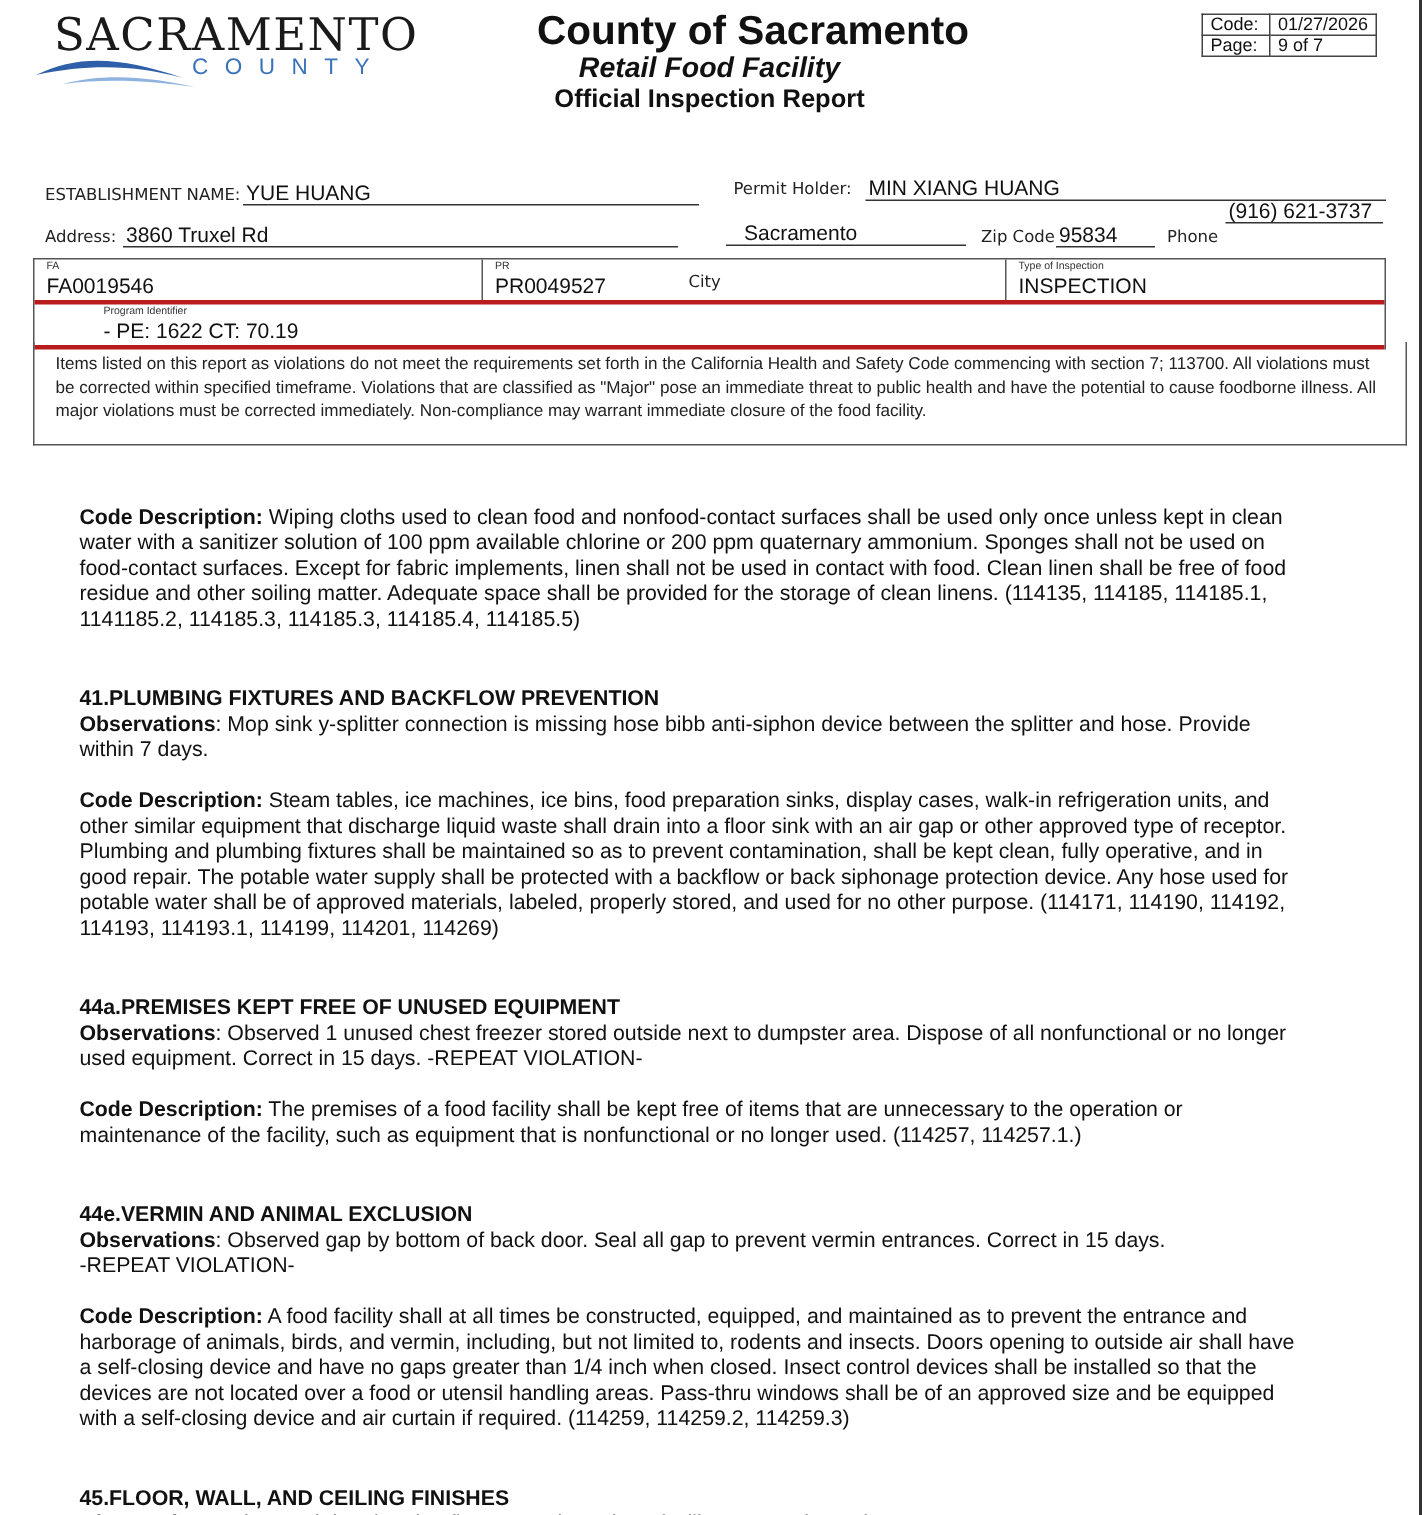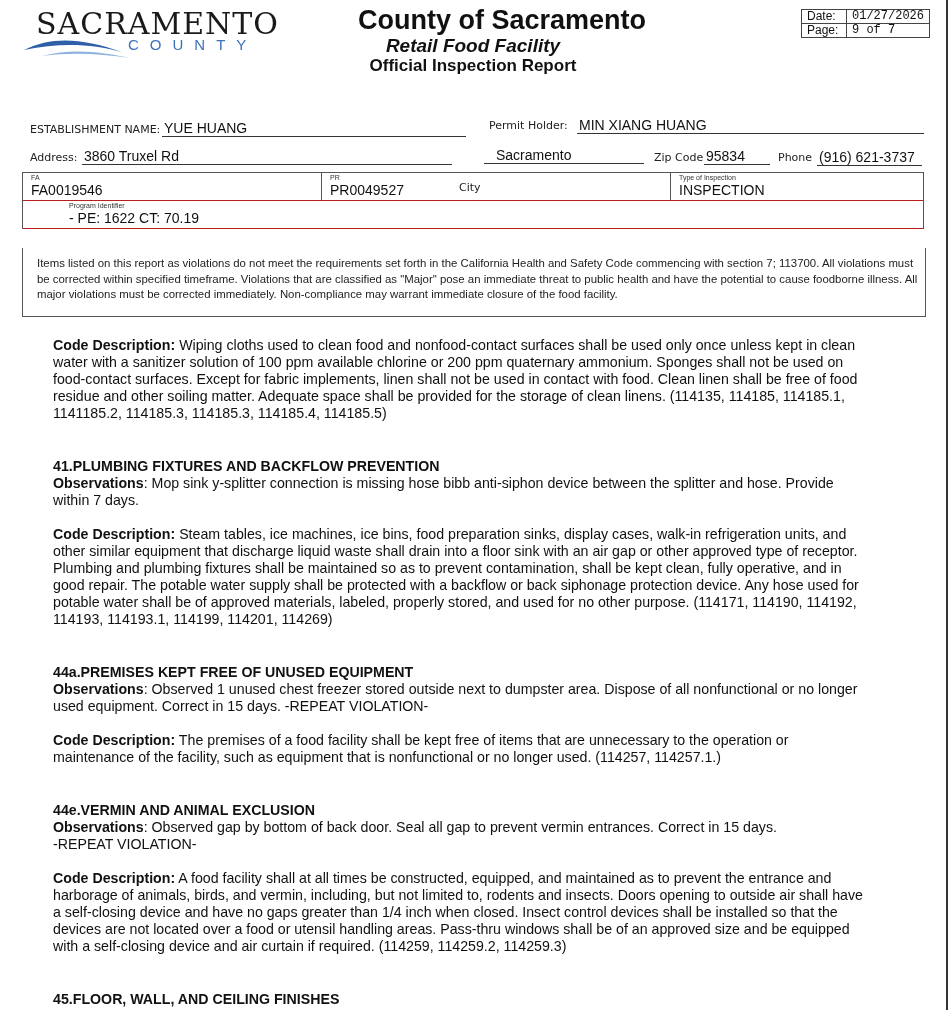--- a/index.html
+++ b/index.html
@@ -18,34 +18,34 @@
     
     .title-block { position: absolute; left: 300px; top: 5px; width: 346px; text-align: center; }
     .title-main { font-size: 27px; font-weight: bold; line-height: 30px; text-align: right; }
     .title-sub1 { font-size: 19px; font-weight: bold; line-height: 21px; margin-top: 0; font-style: italic; }
     .title-sub2 { font-size: 17px; font-weight: bold; line-height: 19px; }
 
     
     .meta-box { position: absolute; left: 801px; top: 9px; border-collapse: collapse; font-size: 12px; }
     .meta-box td { border: 1px solid #444; padding: 0 5px; line-height: 13px; }
     .meta-box td.lab { width: 34px; }
-    .meta-box td.val { width: 60px; font-family: Liberation Mono, monospace; }
+    .meta-box td.val { width: 60px; }
 
     
     .lbl { font-family: "DejaVu Sans", sans-serif; font-size: 11px; color: #222; position: absolute; }
     .val-line { position: absolute; font-size: 14px; border-bottom: 1px solid #333; line-height: 16px; padding-left: 2px; white-space: nowrap; }
 
     
     .info-table { position: absolute; left: 22px; top: 172px; width: 900px; border: 1px solid #555; border-bottom: none; }
-    .info-row { display: flex; border-bottom: 1px solid #b91c1c; }
+    .info-row { display: flex; border-bottom: 3px solid #b91c1c; }
     .info-cell { padding: 1px 8px 1px 8px; position: relative; }
     .info-cell + .info-cell { border-left: 1px solid #555; }
     .cell-lbl { font-size: 7px; color: #333; line-height: 8px; }
     .cell-val { font-size: 14px; line-height: 17px; }
-    .notice { border: 1px solid #555; border-top: none; position: absolute; left: 22px; top: 228px; width: 886px; padding: 8px 2px 13px 14px; font-size: 11.4px; line-height: 15.5px; color: #222; margin-top: 20px; }
+    .notice { border: 1px solid #555; border-top: none; position: absolute; left: 22px; top: 228px; width: 886px; padding: 8px 14px 13px 14px; font-size: 11.4px; line-height: 15.5px; color: #222; }
 
     
     .content { position: absolute; left: 53px; top: 337px; width: 820px; font-size: 14.2px; line-height: 17px; color: #111; }
     .content p { margin: 0; }
     .section { margin-top: 36px; }
     .gap { height: 17px; }
     .heading { font-weight: bold; }
     .bold { font-weight: bold; }
   </style>
 </head>
@@ -64,21 +64,21 @@
 
 <div class="title-block">
   <div class="title-main">County of Sacramento</div>
   <div class="title-sub1">Retail Food Facility</div>
   <div class="title-sub2">Official Inspection Report</div>
 </div>
 
 <table class="meta-box">
   <tbody>
       <tr>
-    <td class="lab">Date:</td>
+    <td class="lab">Code:</td>
     <td class="val">01/27/2026</td>
   </tr>
   <tr>
     <td class="lab">Page:</td>
     <td class="val">9 of 7</td>
   </tr>
 </tbody>
   </table>
 
 <span class="lbl" style="left:30px; top:123px;">ESTABLISHMENT NAME:</span>
@@ -86,21 +86,21 @@
 <span class="lbl" style="left:489px; top:119px;">Permit Holder:</span>
 <span class="val-line" style="left:577px; top:117px; width:345px;">MIN XIANG HUANG</span>
 
 <span class="lbl" style="left:30px; top:151px;">Address:</span>
 <span class="val-line" style="left:82px; top:148px; width:368px;">3860 Truxel Rd</span>
 <span class="lbl" style="left:459px; top:151px;margin-top:30px;">City</span>
 <span class="val-line" style="left:484px; top:147px; width:160px; padding-left:12px; box-sizing:border-box;">Sacramento</span>
 <span class="lbl" style="left:654px; top:151px;">Zip Code</span>
 <span class="val-line" style="left:704px; top:148px; width:64px;">95834</span>
 <span class="lbl" style="left:778px; top:151px;">Phone</span>
-<span class="val-line" style="left:817px; top:149px; width:103px;">(916) 621-3737</span>
+<span class="val-line" style="left:817px; top:132px; width:103px;">(916) 621-3737</span>
 
 <div class="info-table">
   <div class="info-row">
     <div class="info-cell" style="width:282px;">
       <div class="cell-lbl">FA</div>
       <div class="cell-val">FA0019546</div>
     </div>
     <div class="info-cell" style="width:284px;">
       <div class="cell-lbl">PR</div>
       <div class="cell-val">PR0049527</div>

